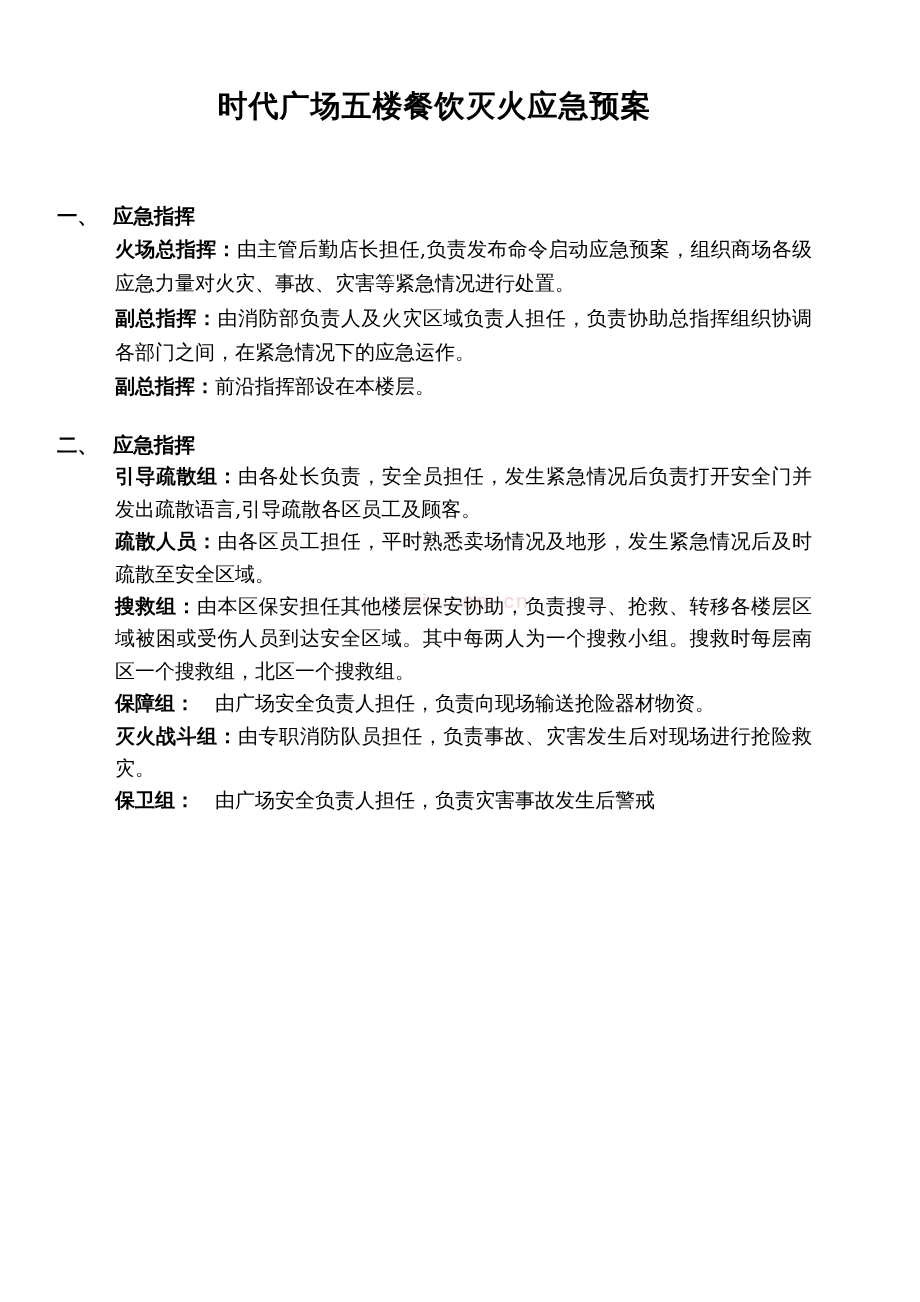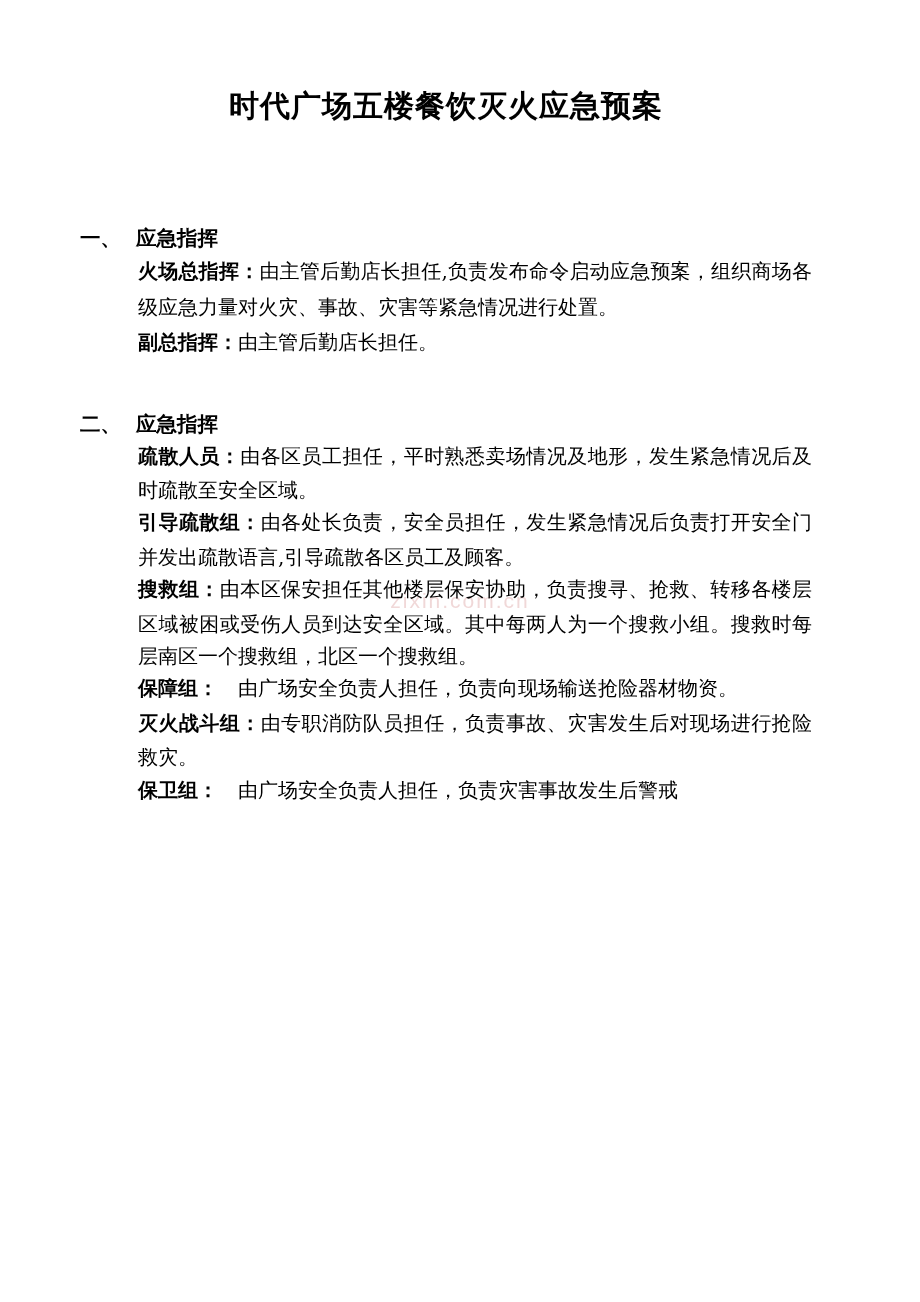--- a/index.html
+++ b/index.html
@@ -29,21 +29,21 @@
     letter-spacing: 2px;
     color: #f0d6d6;
     opacity: 0.95;
     pointer-events: none;
     user-select: none;
     z-index: 5;
   }
   .content {
     position: relative;
     z-index: 10;
-    padding: 0 108px 0 80px;
+    padding: 0 108px 0 57px;
   }
   .doc-title {
     text-align: center;
     font-family: "DejaVu Sans", "Liberation Sans", sans-serif;
     font-weight: bold;
     font-size: 30px;
     letter-spacing: 1px;
     margin: 0;
     padding-top: 86px;
   }
@@ -58,33 +58,32 @@
     font-size: 20.5px;
     line-height: 1.5;
     margin-top: 26px;
   }
   .section-heading .num {
     width: 56px;
     flex: 0 0 56px;
   }
   .section-heading .htext {
     flex: 1 1 auto;
-    margin-top: 22px;
   }
   .para {
     font-size: 20px;
     line-height: 1.72;
     text-indent: 0;
     margin: 0;
     padding-left: 58px;
     text-align: justify;
     text-justify: inter-ideograph;
   }
   .para .lead {
-    font-family: Liberation Mono, monospace;
+    font-family: Liberation Sans, sans-serif;
     font-weight: bold;
   }
   .para .body {
     font-family: "DejaVu Serif", "Liberation Serif", serif;
   }
   .para.tight {
     line-height: 1.62;
   }
   .first-title-gap {
     height: 48px;
@@ -106,38 +105,41 @@
     <div class="section">
       <div class="section-heading">
         <span class="num">一、</span>
         <span class="htext">应急指挥</span>
       </div>
 
       <p class="para">
         <span class="lead">火场总指挥：</span><span class="body">由主管后勤店长担任,负责发布命令启动应急预案，组织商场各级应急力量对火灾、事故、灾害等紧急情况进行处置。</span>
       </p>
 
+      <p class="para">
+        <span class="lead">副总指挥：</span><span class="body">由消防部负责人及火灾区域负责人担任，负责协助总指挥组织协调各部门之间，在紧急情况下的应急运作。</span>
+      </p>
 
       <p class="para">
-        <span class="lead">副总指挥：</span><span class="body">由主管后勤店长担任。</span>
+        <span class="lead">副总指挥：</span><span class="body">前沿指挥部设在本楼层。</span>
       </p>
     </div>
 
     <div class="section">
       <div class="section-heading">
         <span class="num">二、</span>
         <span class="htext">应急指挥</span>
       </div>
 
       <p class="para tight">
-        <span class="lead">疏散人员：</span><span class="body">由各区员工担任，平时熟悉卖场情况及地形，发生紧急情况后及时疏散至安全区域。</span>
+        <span class="lead">引导疏散组：</span><span class="body">由各处长负责，安全员担任，发生紧急情况后负责打开安全门并发出疏散语言,引导疏散各区员工及顾客。</span>
       </p>
 
       <p class="para tight">
-        <span class="lead">引导疏散组：</span><span class="body">由各处长负责，安全员担任，发生紧急情况后负责打开安全门并发出疏散语言,引导疏散各区员工及顾客。</span>
+        <span class="lead">疏散人员：</span><span class="body">由各区员工担任，平时熟悉卖场情况及地形，发生紧急情况后及时疏散至安全区域。</span>
       </p>
 
       <p class="para tight">
         <span class="lead">搜救组：</span><span class="body">由本区保安担任其他楼层保安协助，负责搜寻、抢救、转移各楼层区域被困或受伤人员到达安全区域。其中每两人为一个搜救小组。搜救时每层南区一个搜救组，北区一个搜救组。</span>
       </p>
 
       <p class="para tight">
         <span class="lead">保障组：</span><span class="body">　由广场安全负责人担任，负责向现场输送抢险器材物资。</span>
       </p>
 

